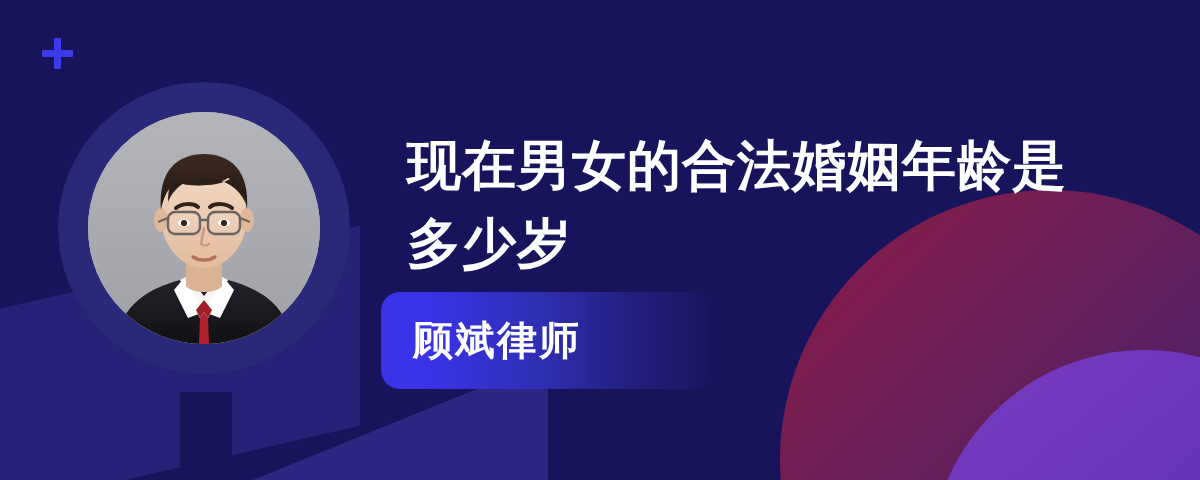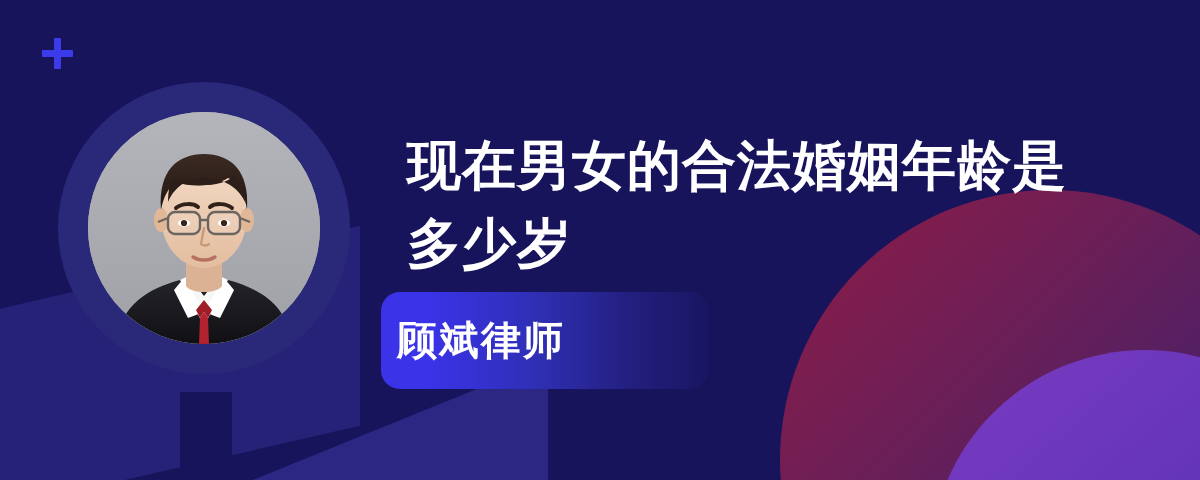--- a/index.html
+++ b/index.html
@@ -134,21 +134,21 @@
   }
 
   .name-button {
     position: absolute;
     left: 381px;
     top: 292px;
     width: 327px;
     height: 97px;
     border: none;
     border-radius: 19px;
-    padding: 0 0 0 16px;
+    padding: 0 0 0 32px;
     text-align: left;
     color: #ffffff;
     font-size: 40px;
     font-weight: 700;
     letter-spacing: 2px;
     font-family: "Liberation Sans", "DejaVu Sans", sans-serif;
     background: linear-gradient(90deg, #3a33e8 0%, #3a33e8 14%, #2f2fb4 48%, #221e7c 78%, #1a1663 100%);
     cursor: pointer;
     display: flex;
     align-items: center;

